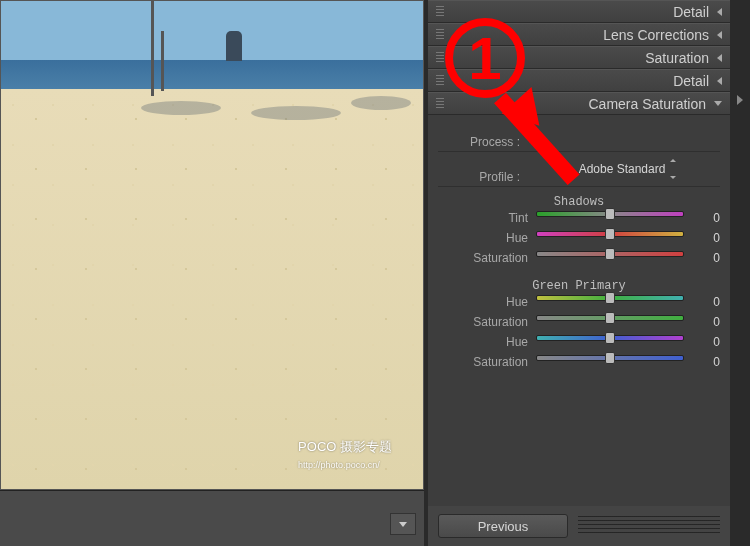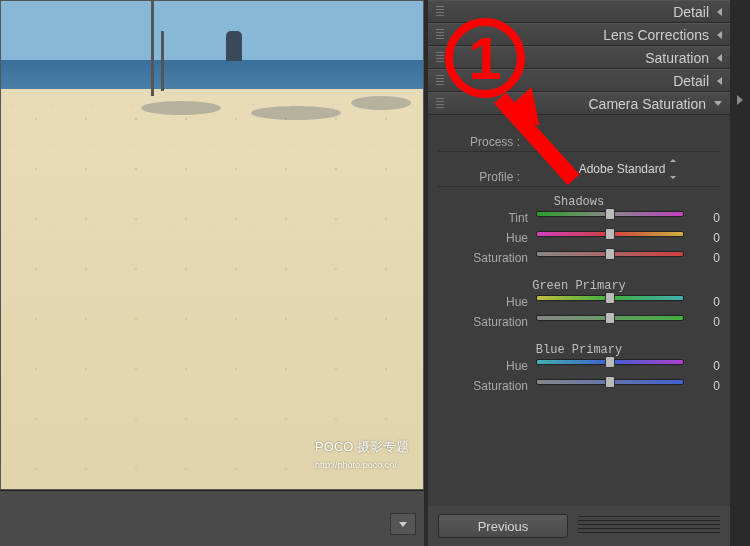--- a/index.html
+++ b/index.html
@@ -17,21 +17,21 @@
   background-size: 40px 40px, 50px 50px, 100% 100%;
 }
 .pole { position: absolute; top: 0; width: 3px; height: 95px; background: #555; }
 .pole.p1 { left: 150px; }
 .pole.p2 { left: 160px; height: 60px; top: 30px; }
 .person { position: absolute; top: 30px; left: 225px; width: 16px; height: 30px; background: #3a4a5a; border-radius: 5px 5px 0 0; }
 .shadow-blob { position: absolute; background: rgba(90,100,110,0.35); border-radius: 50%; height: 14px; }
 .shadow-blob.s1 { top: 100px; left: 140px; width: 80px; }
 .shadow-blob.s2 { top: 105px; left: 250px; width: 90px; }
 .shadow-blob.s3 { top: 95px; left: 350px; width: 60px; }
-.watermark { position: absolute; bottom: 18px; right: 14px; color: #fff; font-size: 13px; text-shadow: 0 0 2px rgba(0,0,0,0.5); margin-top: 8px; }
+.watermark { position: absolute; bottom: 18px; right: 31px; color: #fff; font-size: 13px; text-shadow: 0 0 2px rgba(0,0,0,0.5); margin-top: 8px; }
 .watermark .wm-sub { font-size: 9px; opacity: .9; }
 
 .bottom-bar-left {
   position: absolute; left: 0; top: 490px; width: 424px; height: 56px;
   background: #4a4a4a; border-top: 1px solid #222;
 }
 .bottom-bar-left .dropdown-btn {
   position: absolute; right: 8px; top: 22px; width: 26px; height: 22px;
   background: #555; border: 1px solid #333; display: flex; align-items: center; justify-content: center;
 }
@@ -199,21 +199,20 @@
       <div class="num">0</div>
     </div>
     <div class="slider-row">
       <div class="slbl">Saturation</div>
       <div class="track green-sat">
           <div class="thumb" style="left:50%"></div>
         </div>
       <div class="num">0</div>
     </div>
 
-    <div class="section-title">Blue Primary</div>
     <div class="slider-row">
       <div class="slbl">Hue</div>
       <div class="track blue-hue">
           <div class="thumb" style="left:50%"></div>
         </div>
       <div class="num">0</div>
     </div>
     <div class="slider-row">
       <div class="slbl">Saturation</div>
       <div class="track blue-sat">

